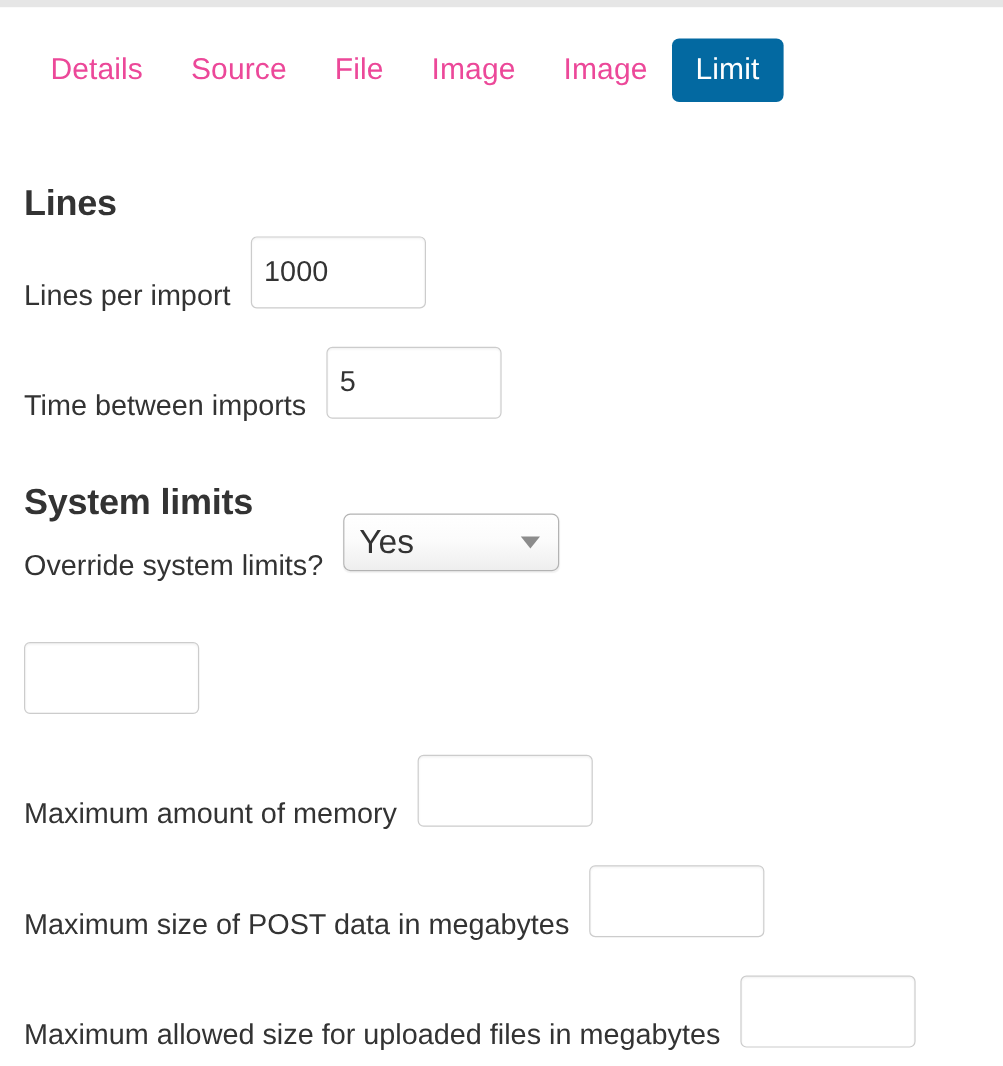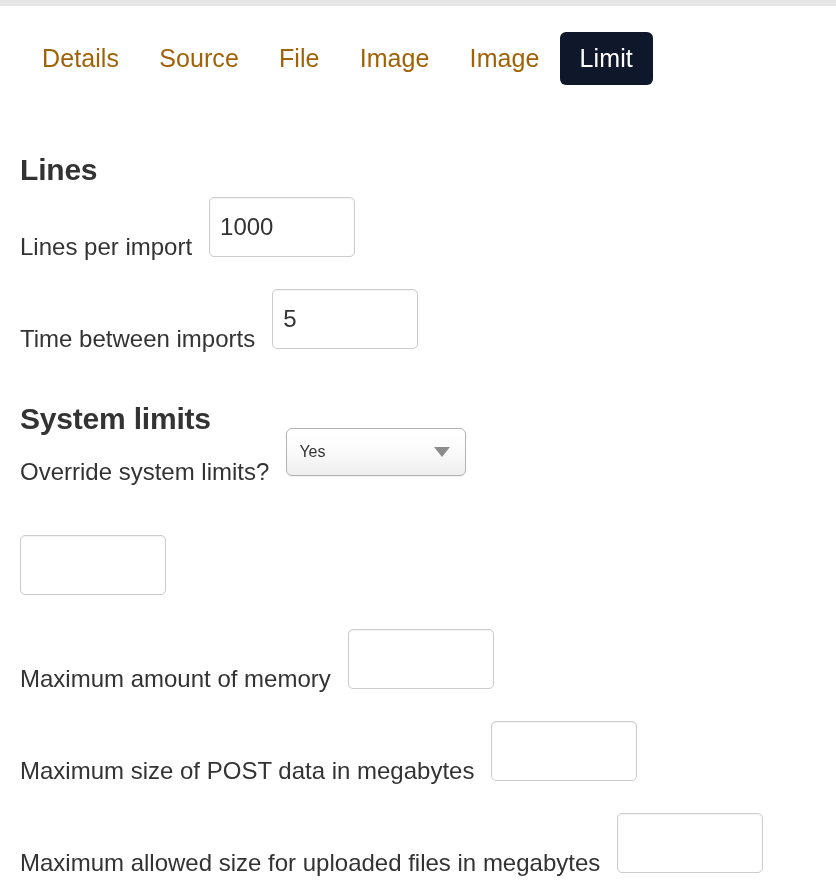--- a/index.html
+++ b/index.html
@@ -32,31 +32,31 @@
     top: 28px;
     left: 0;
     width: 836px;
     height: 60px;
     display: flex;
     align-items: center;
   }
   .tab {
     font-size: 25px;
     line-height: 1;
-    color: #a16207;
+    color: #ec4899;
     text-decoration: none;
     padding: 14px 20px;
     border-radius: 6px;
     white-space: nowrap;
     cursor: pointer;
     letter-spacing: 0.1px;
   }
   .tab:first-child { margin-left: 22px; }
   .tab.active {
-    background: #0f172a;
+    background: #0369a1;
     color: #ffffff;
   }
 
   
   .section-heading {
     position: absolute;
     left: 20px;
     font-size: 30px;
     font-weight: bold;
     color: #333333;
@@ -105,21 +105,21 @@
   .select-box {
     width: 180px;
     height: 48px;
     box-sizing: border-box;
     border: 1px solid #b3b3b3;
     border-radius: 6px;
     background: linear-gradient(to bottom, #ffffff 0%, #fbfbfb 48%, #eeeeee 100%);
     box-shadow: 0 1px 1px rgba(0,0,0,0.06);
     display: flex;
     align-items: center;
-    font-size: 16px;
+    font-size: 28px;
     color: #333333;
     padding: 0 12px;
     cursor: pointer;
   }
   .select-arrow {
     position: absolute;
     right: 16px;
     top: 50%;
     transform: translateY(-50%);
     width: 0;

